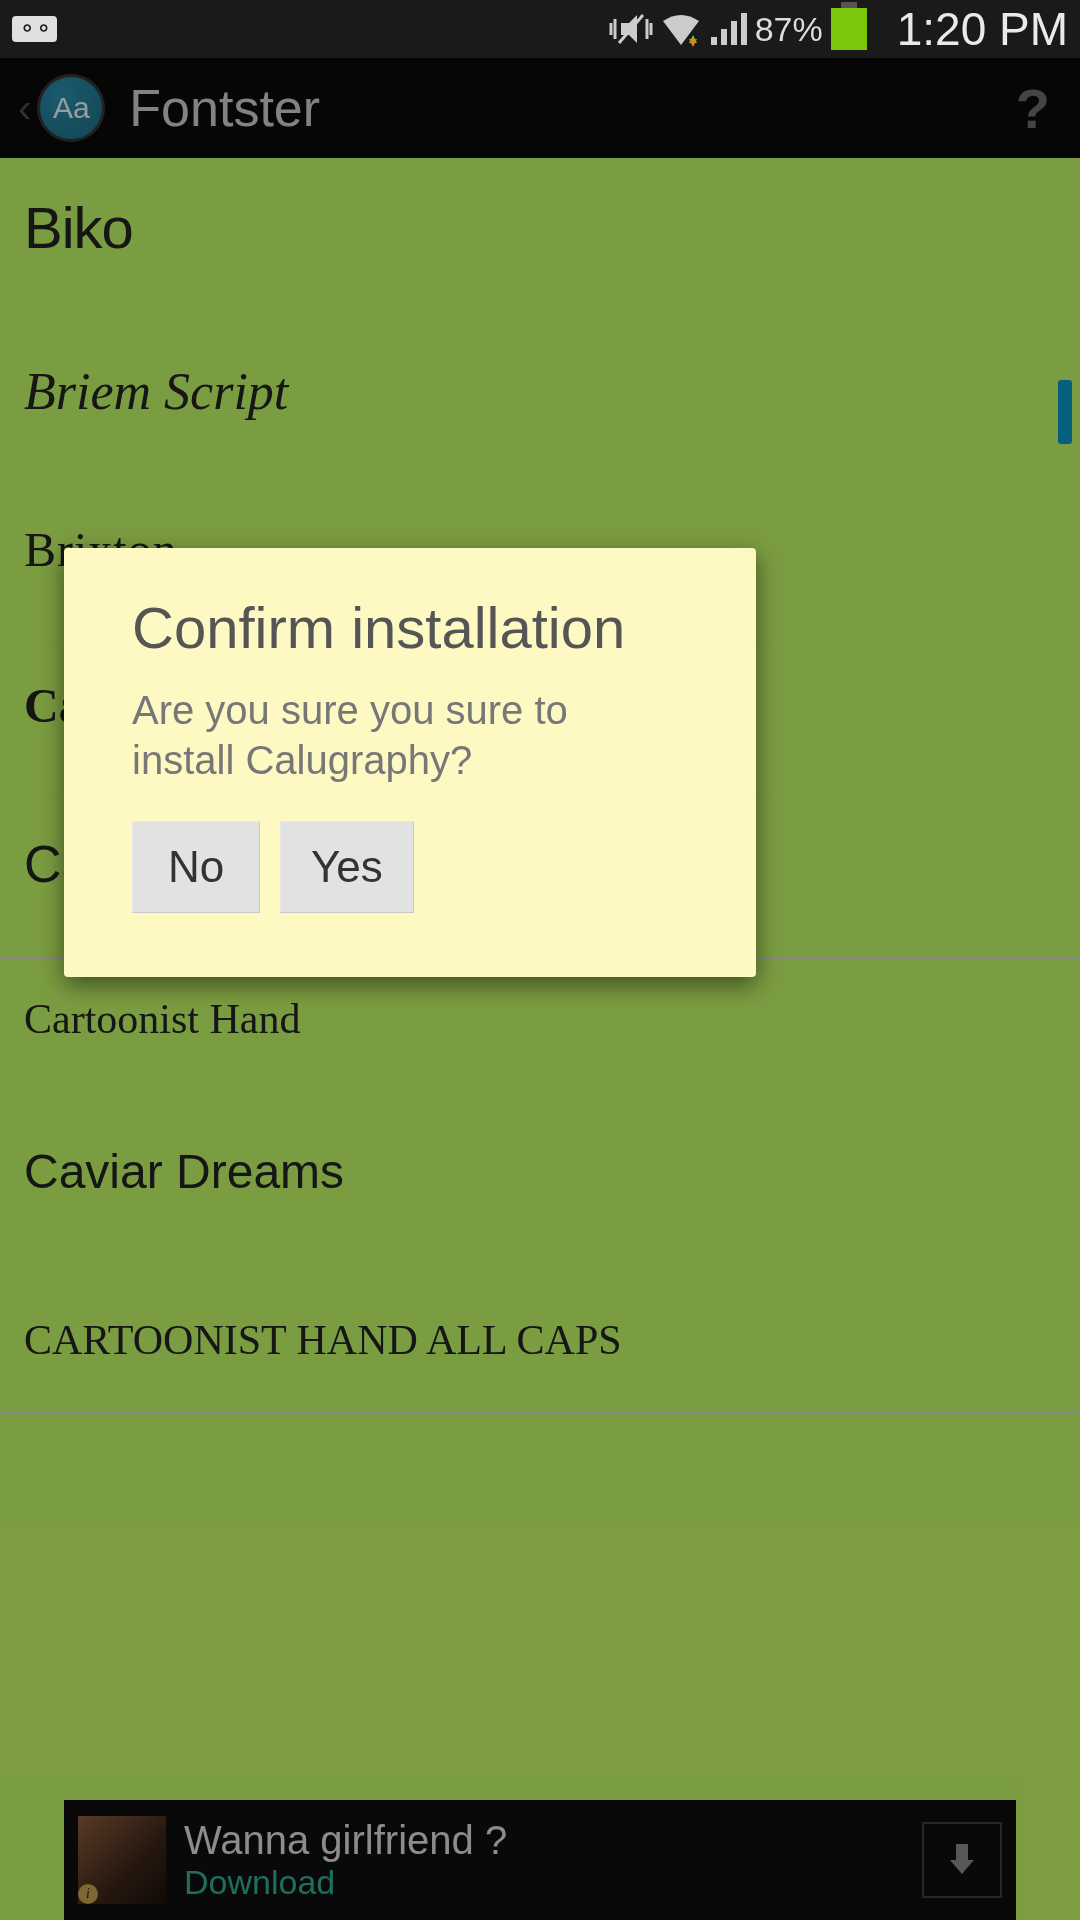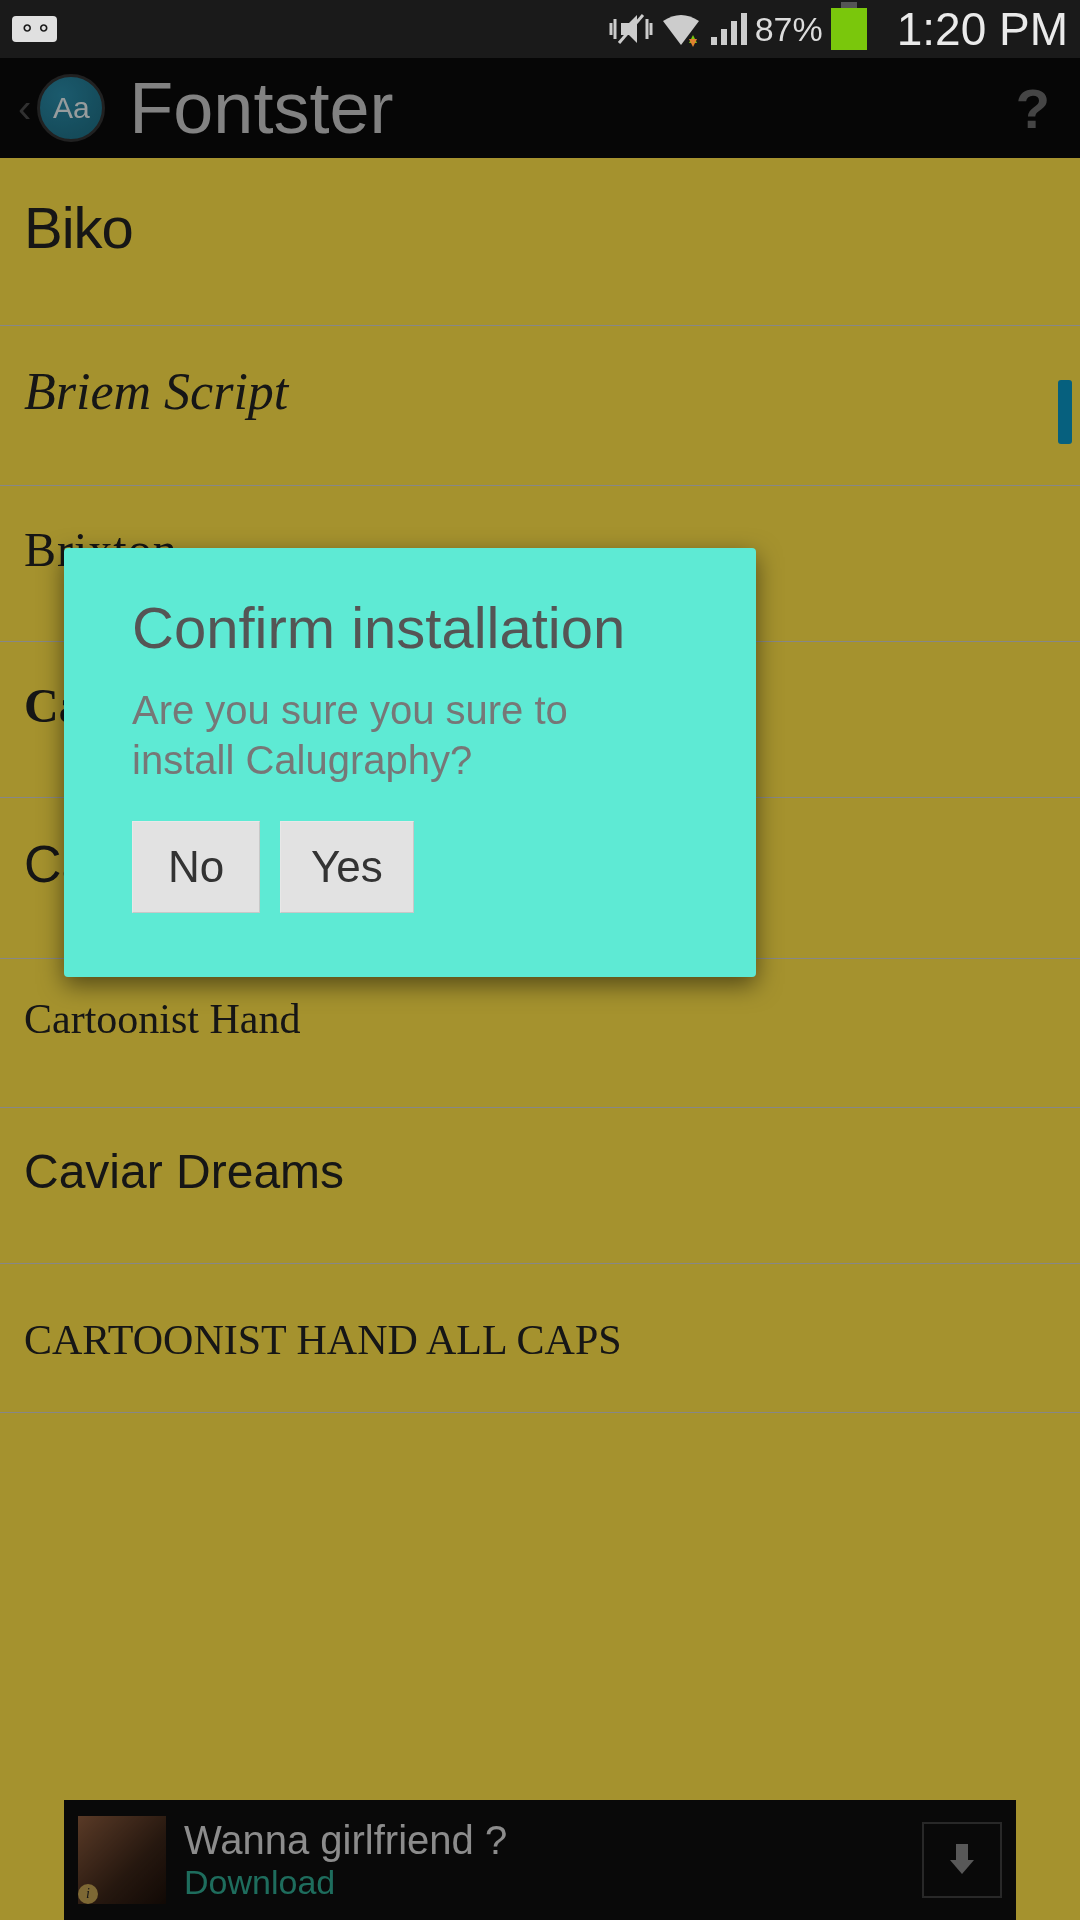--- a/index.html
+++ b/index.html
@@ -46,25 +46,25 @@
       color: #ccc;
     }
     .back-chevron { color: #4a4a4a; font-size: 40px; margin-right: 6px; }
     .app-logo {
       width: 68px; height: 68px; border-radius: 50%;
       background: radial-gradient(circle at 35% 30%, #2a8ba8, #1d6b80);
       border: 3px solid #333;
       display: flex; align-items: center; justify-content: center;
       color: #e8f0f2; font-size: 30px; font-weight: 400;
     }
-    .app-title { font-size: 72px; color: #c8c8c8; margin-left: 24px; font-weight: 300; flex: 1; }
+    .app-title { font-size: 52px; color: #c8c8c8; margin-left: 24px; font-weight: 300; flex: 1; }
     .help-icon { font-size: 56px; color: #6a6a6a; font-weight: bold; padding-right: 12px; }
     
     
-    .font-list { background: #fde047; height: calc(1920px - 158px); position: relative; }
+    .font-list { background: #bef264; height: calc(1920px - 158px); position: relative; }
     .list-item {
       padding: 36px 24px 64px 24px;
       border-bottom: 1px solid #cfcfcf;
       font-size: 48px;
       color: #222;
     }
     .list-item.caps { padding-top: 52px; padding-bottom: 48px; line-height: 1.15; }
     .scroll-indicator {
       position: absolute;
       right: 8px;
@@ -120,21 +120,21 @@
       background: rgba(0,0,0,0.35);
       z-index: 50;
     }
     
     
     .dialog {
       position: absolute;
       top: 548px;
       left: 64px;
       width: 692px;
-      background: #5eead4;
+      background: #fef9c3;
       z-index: 100;
       border-radius: 4px;
       box-shadow: 0 8px 24px rgba(0,0,0,0.5);
       padding: 46px 96px 64px 68px;
     }
     .dialog-title {
       font-size: 58px;
       color: #555;
       font-weight: 500;
       margin-bottom: 24px;

